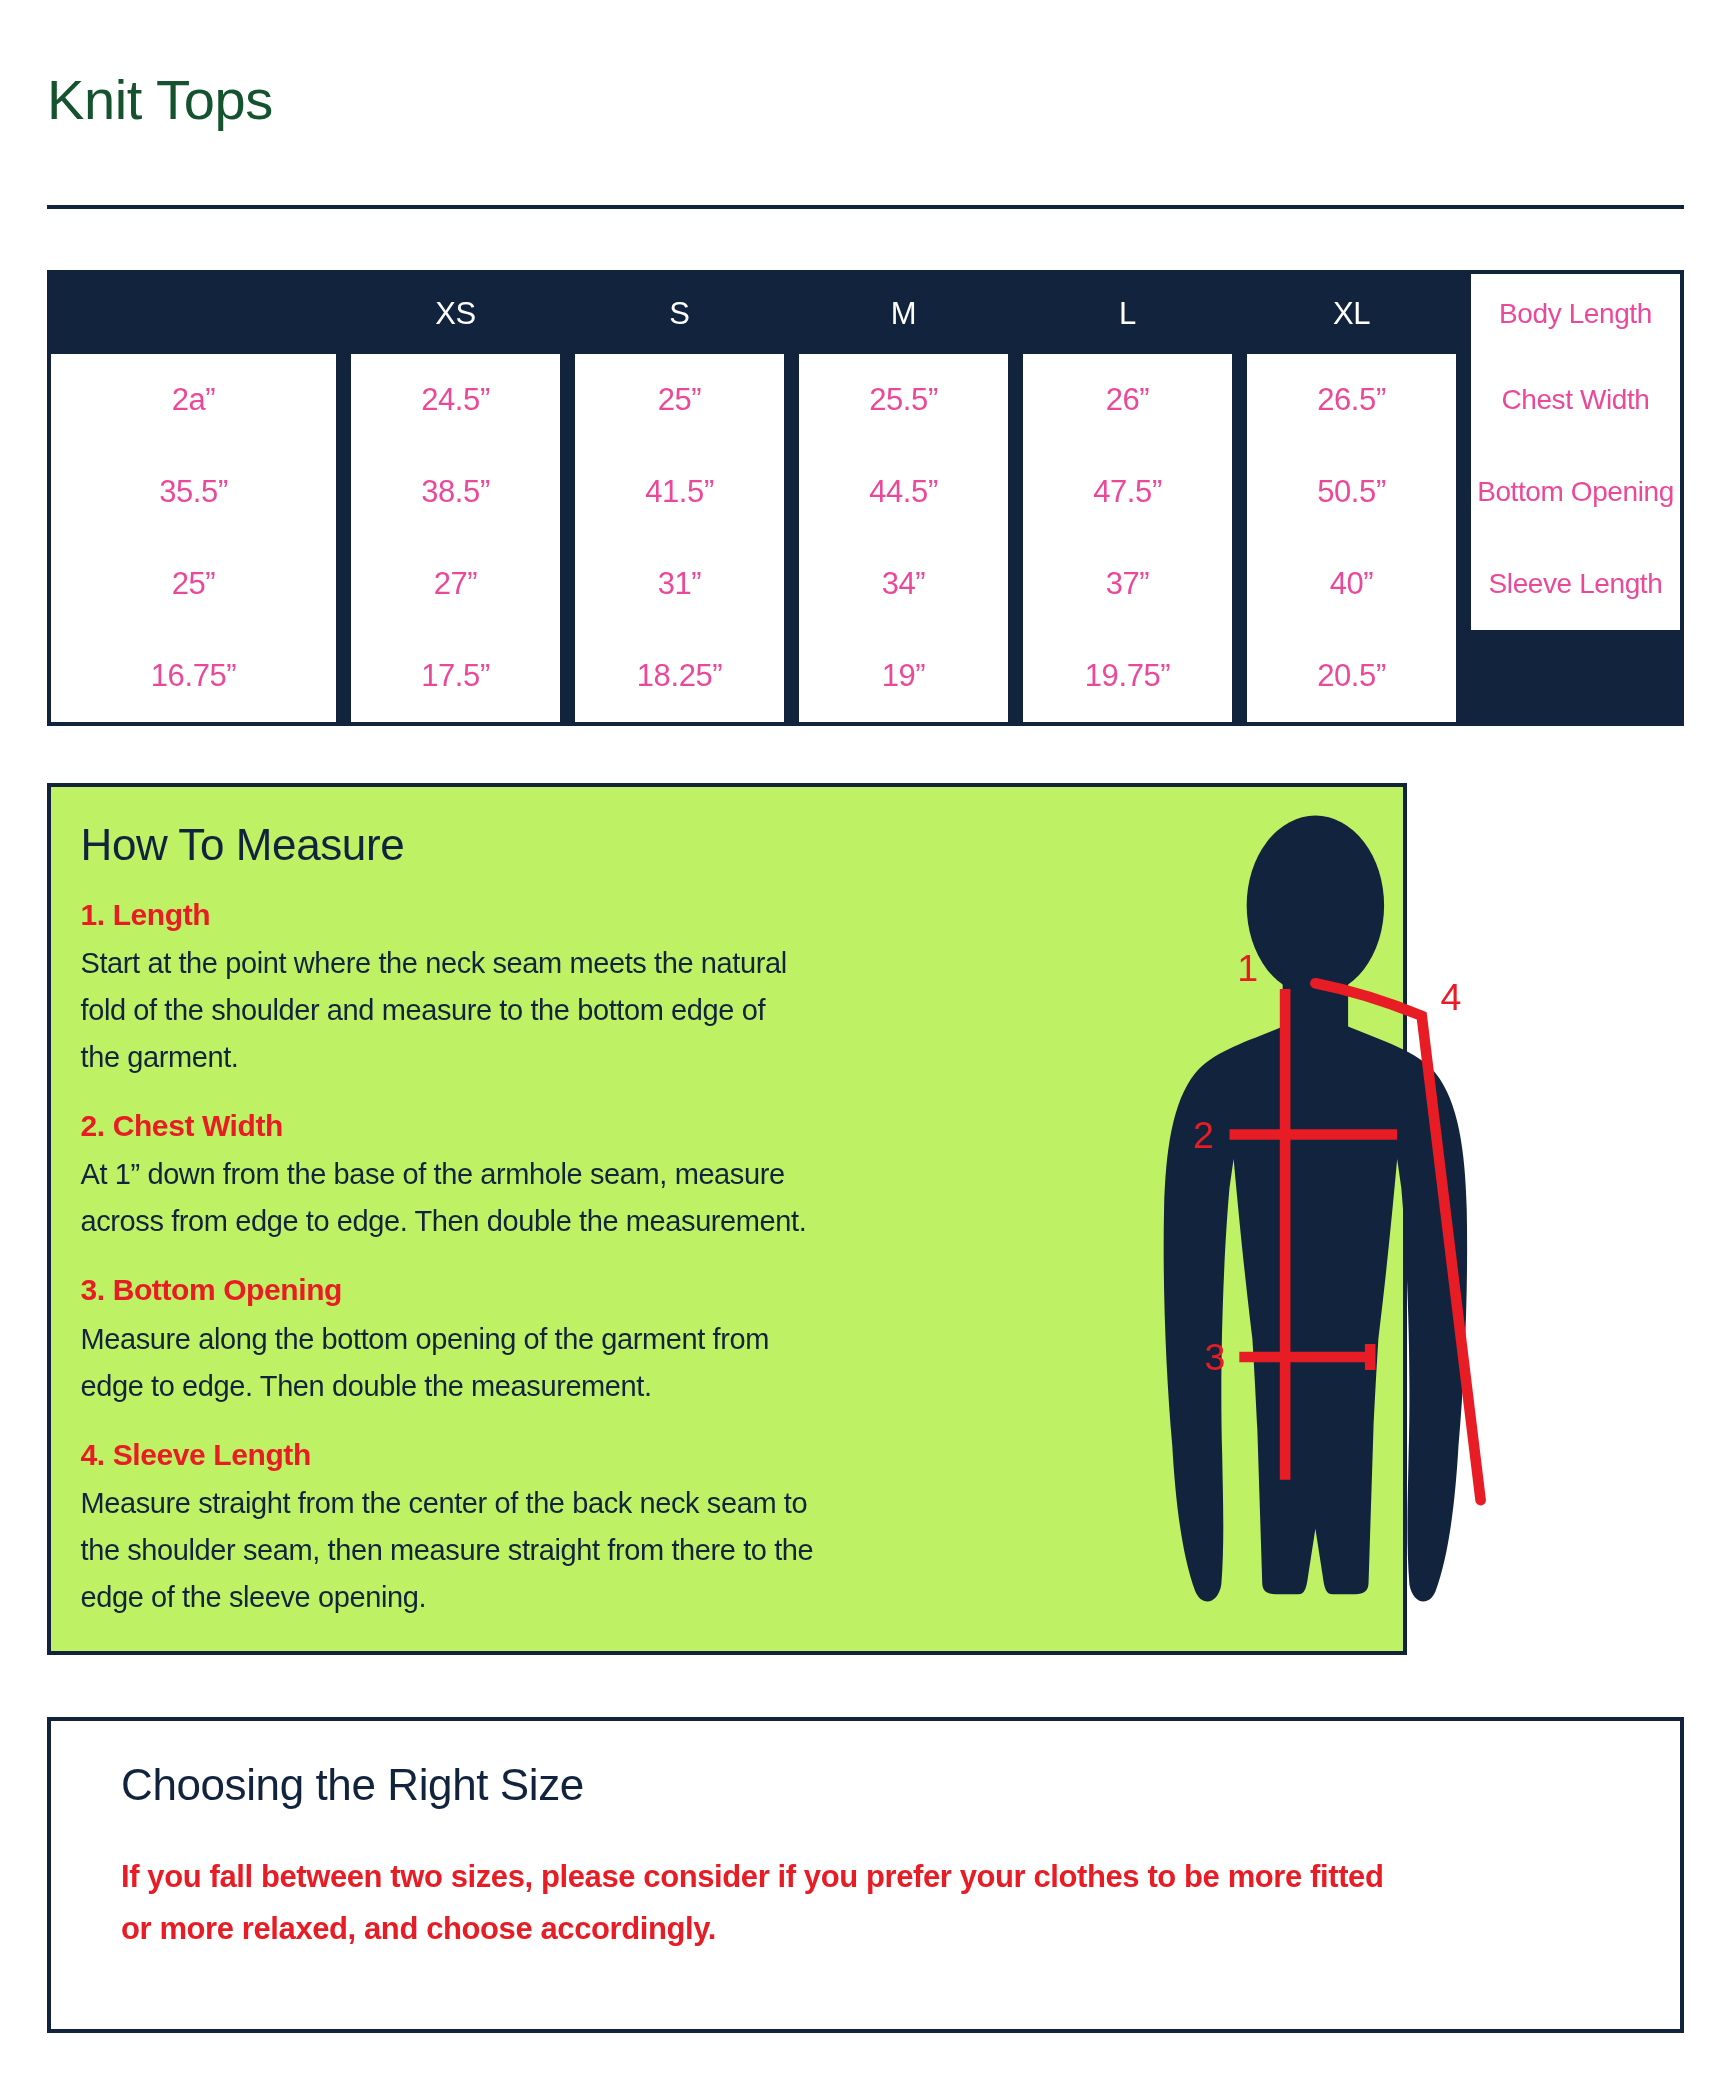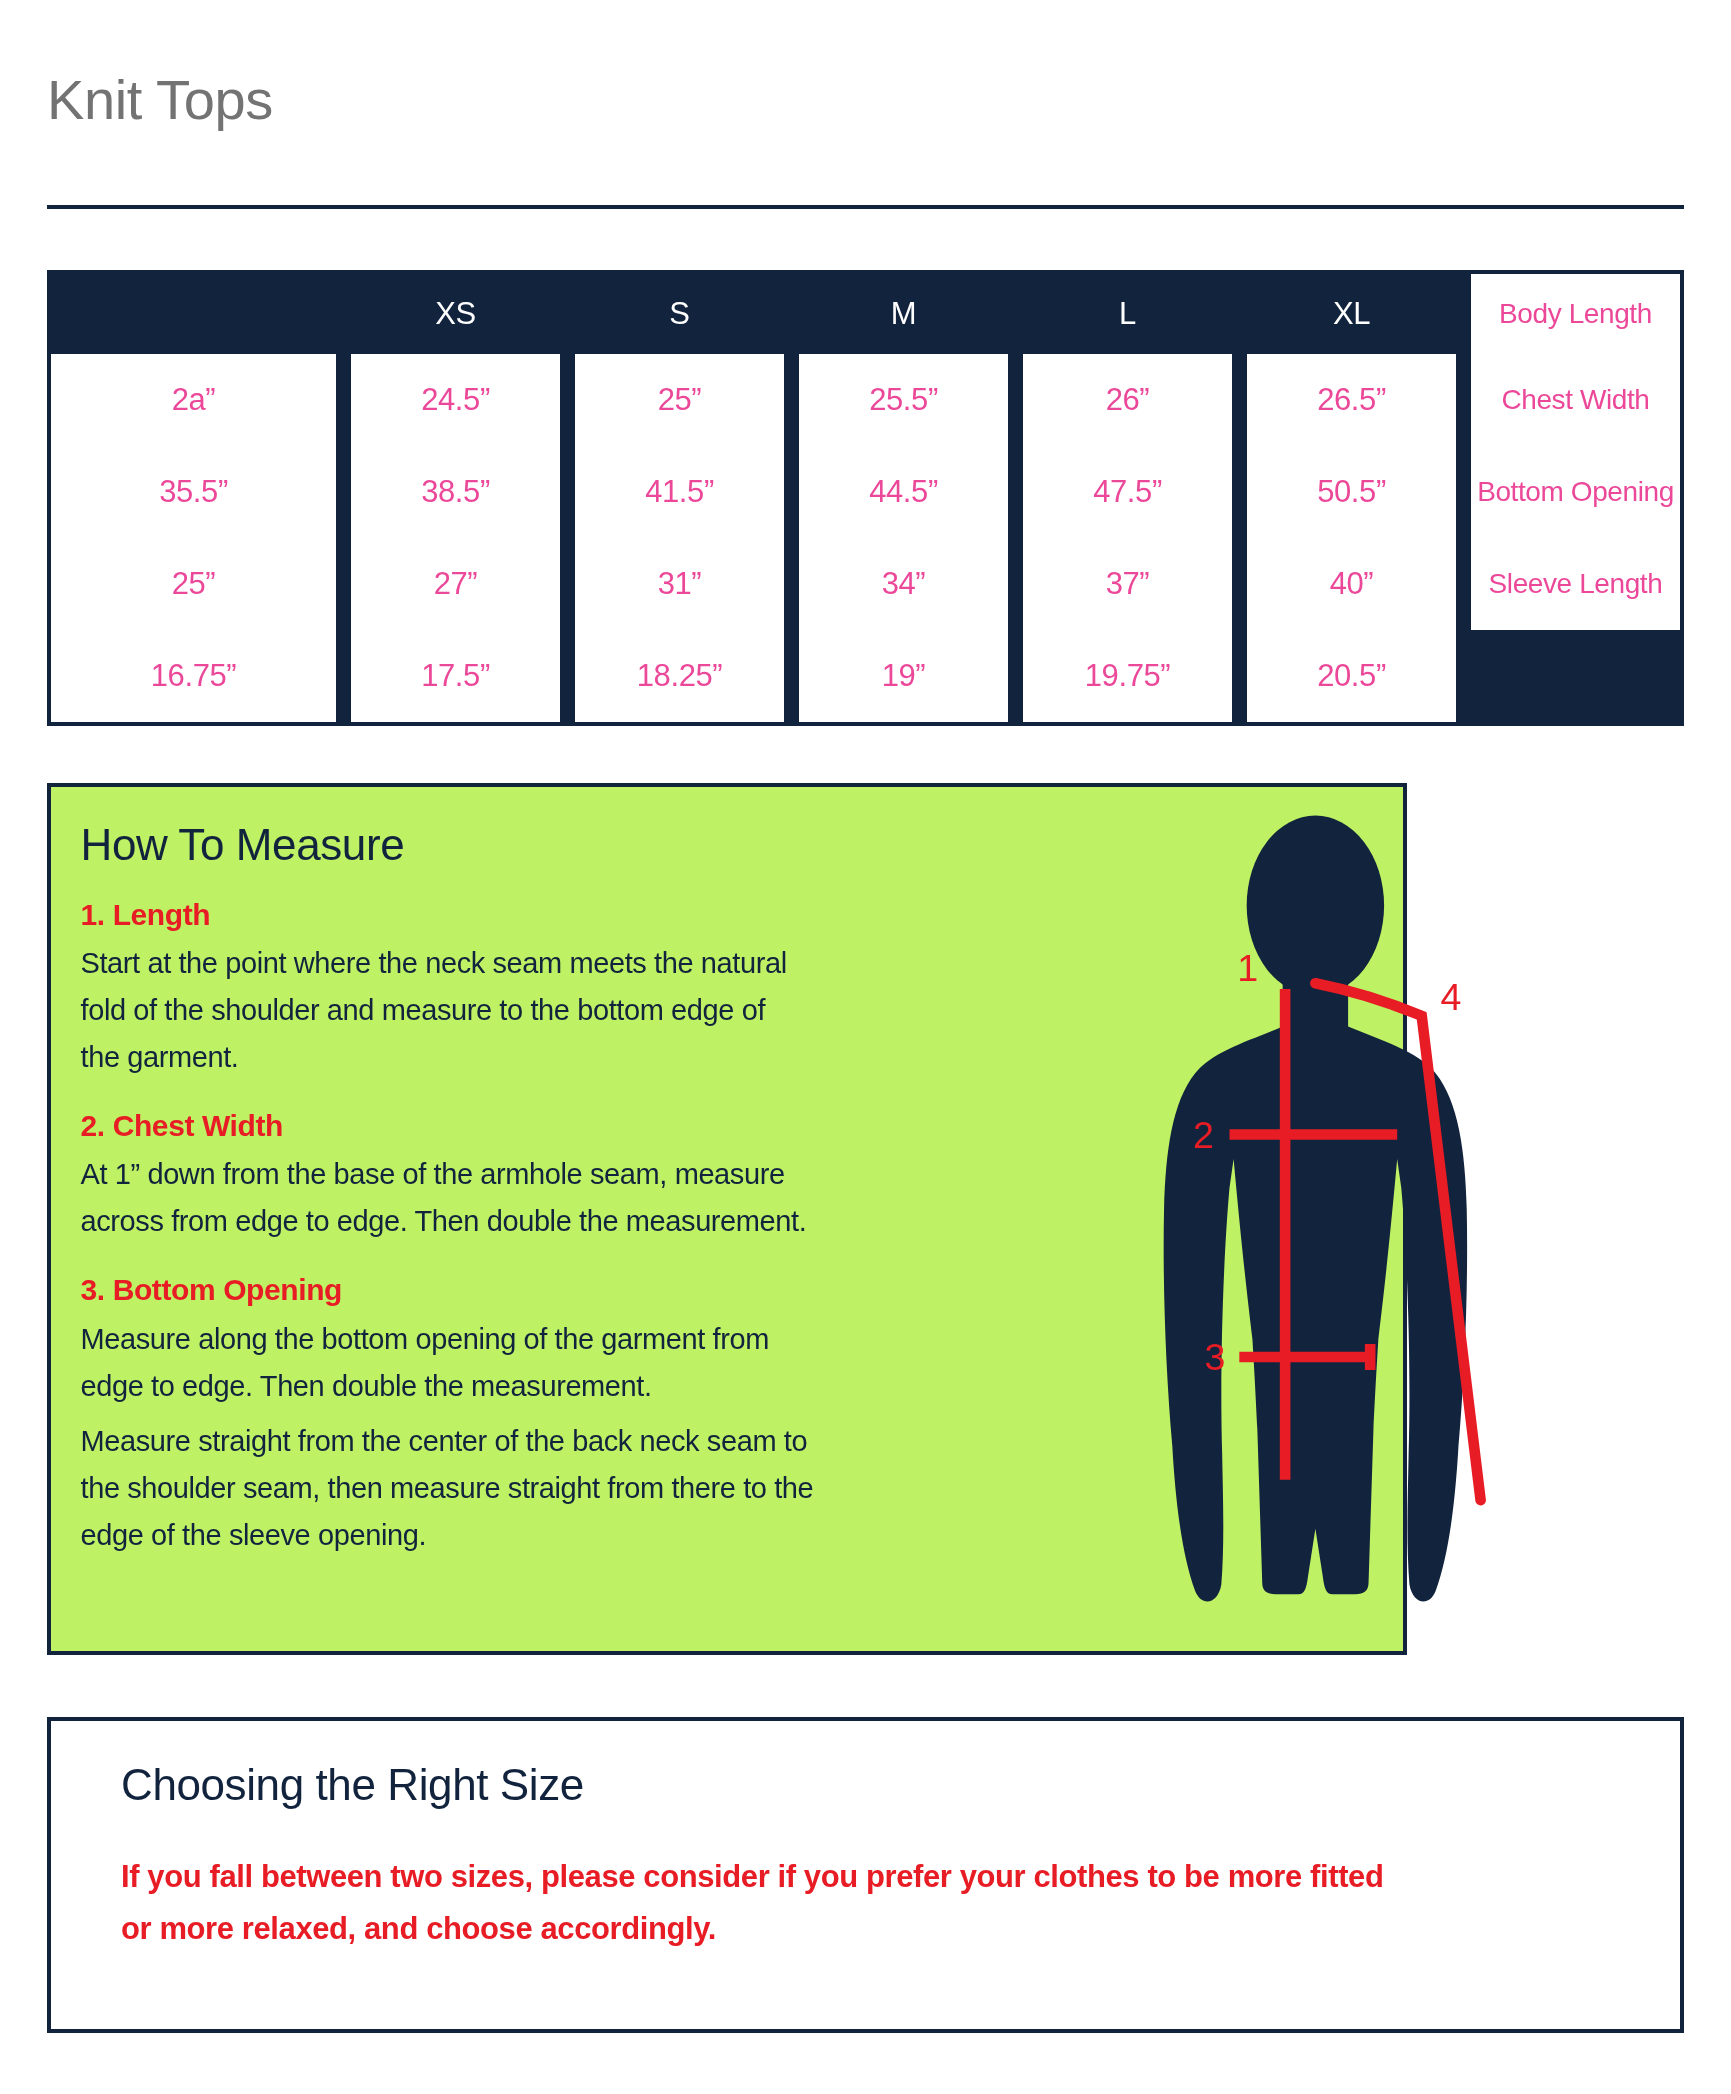--- a/index.html
+++ b/index.html
@@ -3,21 +3,21 @@
 <meta charset="utf-8">
 <style>
   html,body{margin:0;padding:0;}
   body{
     width:1732px;height:2095px;position:relative;background:#ffffff;
     font-family:"Liberation Sans",sans-serif;color:#12233d;letter-spacing:-0.4px;
     overflow:hidden;
   }
   .page-title{
     position:absolute;left:47px;top:67px;
-    font-size:56px;font-weight:400;color:#737373;
+    font-size:56px;font-weight:400;color:#14532d;
   }
   .title-rule{
     position:absolute;left:47px;top:205px;width:1637px;height:4.1px;background:#12233d;
   }
   
   .size-table{
     position:absolute;left:47px;top:270px;width:1637px;box-sizing:border-box;
     display:grid;grid-template-columns:285px repeat(6,1fr);
     grid-template-rows:80px repeat(4,92px);
     border:4.1px solid #12233d;background:#12233d;column-gap:15px;
@@ -104,20 +104,21 @@
     <div class="htm-item-title">2. Chest Width</div>
     <div class="htm-item-body">
       <div>At 1” down from the base of the armhole seam, measure</div>
       <div>across from edge to edge. Then double the measurement.</div>
     </div>
     <div class="htm-item-title">3. Bottom Opening</div>
     <div class="htm-item-body">
       <div>Measure along the bottom opening of the garment from</div>
       <div>edge to edge. Then double the measurement.</div>
     </div>
+    <div class="htm-item-title">4. Sleeve Length</div>
     <div class="htm-item-body">
       <div>Measure straight from the center of the back neck seam to</div>
       <div>the shoulder seam, then measure straight from there to the</div>
       <div>edge of the sleeve opening.</div>
     </div>
   </div>
 
   <svg class="figure-svg" width="548" height="835" viewBox="0 0 670 1020">
     <g fill="#12233d">
       <ellipse cx="245" cy="120" rx="84" ry="110"></ellipse>

